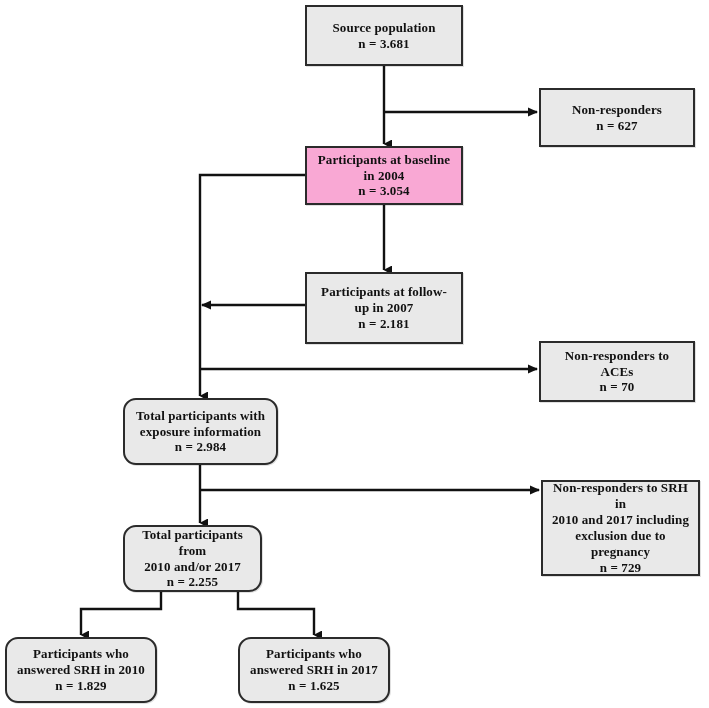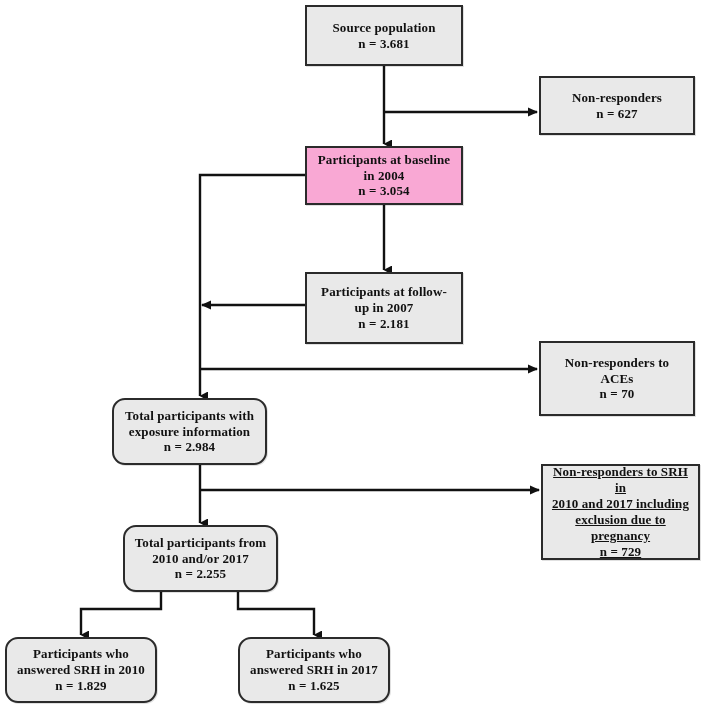--- a/index.html
+++ b/index.html
@@ -76,52 +76,52 @@
         <path d="M 161 592 L 161 609 L 81 609 L 81 635" stroke="#111111" marker-end="url(#arrow-down)"></path>
         <path d="M 238 592 L 238 609 L 314 609 L 314 635" stroke="#111111" marker-end="url(#arrow-down)"></path>
       </g>
   </svg>
 
   <div id="node-layer">
       <div class="node" style="left: 305px; top: 5px; width: 158px; height: 61px; background: rgb(233, 233, 233); border-color: rgb(43, 43, 43);">
         <span class="lines">Source population
 n = 3.681</span>
       </div>
-      <div class="node" style="left: 539px; top: 76px; width: 156px; height: 59px; background: rgb(233, 233, 233); border-color: rgb(43, 43, 43);">
+      <div class="node" style="left: 539px; top: 88px; width: 156px; height: 59px; background: rgb(233, 233, 233); border-color: rgb(43, 43, 43);">
         <span class="lines">Non-responders
 n = 627</span>
       </div>
       <div class="node" style="left: 305px; top: 146px; width: 158px; height: 59px; background: #f9a8d4; border-color: rgb(43, 43, 43);">
         <span class="lines">Participants at baseline
 in 2004
 n = 3.054</span>
       </div>
       <div class="node" style="left: 305px; top: 272px; width: 158px; height: 72px; background: rgb(233, 233, 233); border-color: rgb(43, 43, 43);">
         <span class="lines">Participants at follow-
 up in 2007
 n = 2.181</span>
       </div>
-      <div class="node" style="left: 539px; top: 341px; width: 156px; height: 75px; background: rgb(233, 233, 233); border-color: rgb(43, 43, 43);">
+      <div class="node" style="left: 539px; top: 341px; width: 156px; height: 61px; background: rgb(233, 233, 233); border-color: rgb(43, 43, 43);">
         <span class="lines">Non-responders to
 ACEs
 n = 70</span>
       </div>
-      <div class="node rounded" style="left: 112px; top: 398px; width: 155px; height: 67px; background: rgb(233, 233, 233); border-color: rgb(43, 43, 43);">
+      <div class="node rounded" style="left: 123px; top: 398px; width: 155px; height: 67px; background: rgb(233, 233, 233); border-color: rgb(43, 43, 43);">
         <span class="lines">Total participants with
 exposure information
 n = 2.984</span>
       </div>
-      <div class="node" style="left: 541px; top: 464px; width: 159px; height: 96px; background: rgb(233, 233, 233); border-color: rgb(43, 43, 43); text-decoration: underline;">
+      <div class="node" style="left: 541px; top: 480px; width: 159px; height: 96px; background: rgb(233, 233, 233); border-color: rgb(43, 43, 43);">
         <span class="lines">Non-responders to SRH in
 2010 and 2017 including
 exclusion due to
 pregnancy
 n = 729</span>
       </div>
-      <div class="node rounded" style="left: 123px; top: 525px; width: 155px; height: 67px; background: rgb(233, 233, 233); border-color: rgb(43, 43, 43);">
+      <div class="node rounded" style="left: 123px; top: 525px; width: 139px; height: 67px; background: rgb(233, 233, 233); border-color: rgb(43, 43, 43);">
         <span class="lines">Total participants from
 2010 and/or 2017
 n = 2.255</span>
       </div>
       <div class="node rounded" style="left: 5px; top: 637px; width: 152px; height: 66px; background: rgb(233, 233, 233); border-color: rgb(43, 43, 43);">
         <span class="lines">Participants who
 answered SRH in 2010
 n = 1.829</span>
       </div>
       <div class="node rounded" style="left: 238px; top: 637px; width: 152px; height: 66px; background: rgb(233, 233, 233); border-color: rgb(43, 43, 43);">

